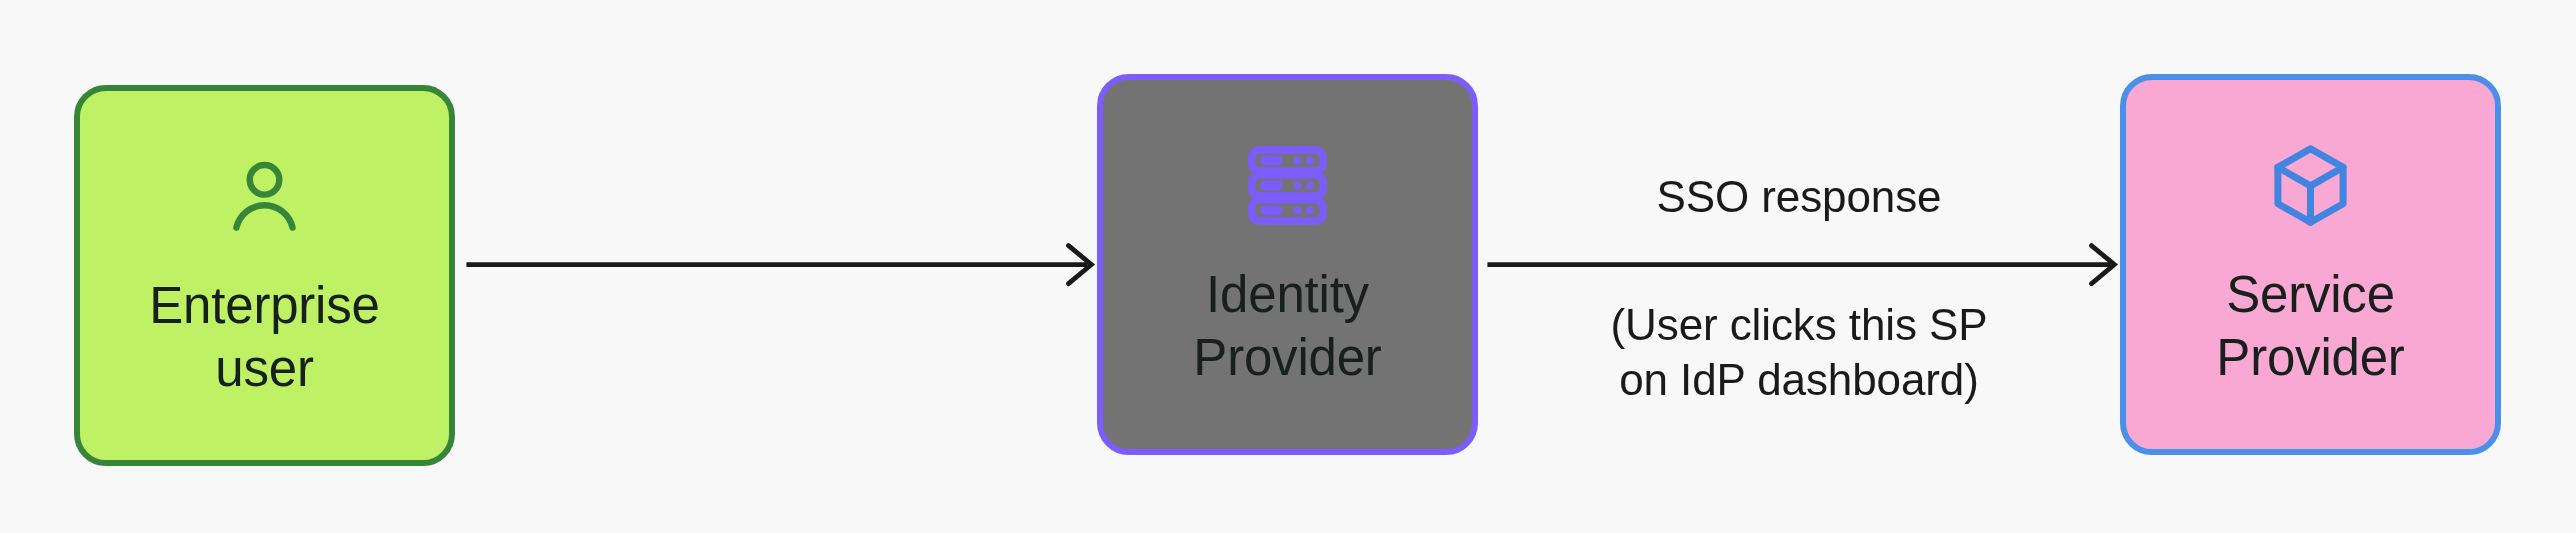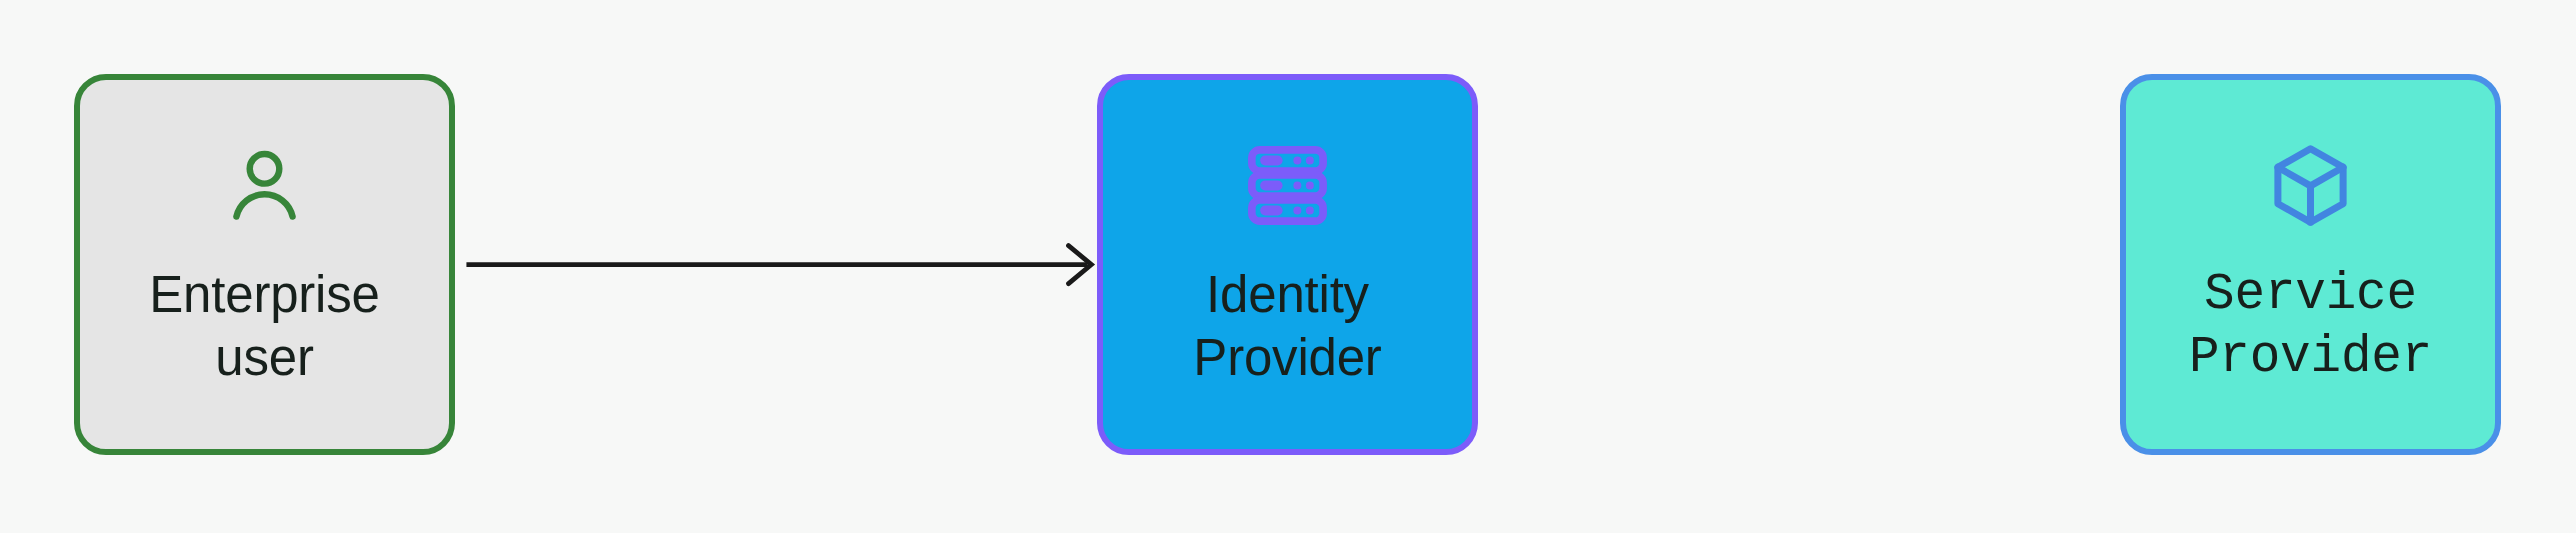--- a/index.html
+++ b/index.html
@@ -46,32 +46,32 @@
     color: #17201c;
     text-align: center;
     letter-spacing: -0.2px;
     white-space: pre-line;
     font-weight: 400;
   }
 
   #node-enterprise-user {
     left: 74px;
     border-color: #378539;
-    background: #e5e5e5;
+    background: #bef264;
+    margin-top: 11px;
   }
   #node-identity-provider {
     left: 1097px;
     border-color: #7c5cfa;
-    background: #0ea5e9;
+    background: #737373;
   }
   #node-service-provider {
     left: 2120px;
     border-color: #4a90e8;
-    background: #5eead4;
-    font-family: Liberation Mono, monospace;
+    background: #f9a8d4;
   }
 
   
   .edge {
     position: absolute;
     top: 0;
     height: 533px;
   }
   #edge-signin  { left: 455px;  width: 644px; }
   #edge-sso     { left: 1476px; width: 646px; }
@@ -136,20 +136,29 @@
         <circle cx="14.6" cy="12.0" r="1.05" fill="#7c5cfa" stroke="none"></circle>
         <circle cx="17.9" cy="12.0" r="1.05" fill="#7c5cfa" stroke="none"></circle>
         <circle cx="14.6" cy="18.6" r="1.05" fill="#7c5cfa" stroke="none"></circle>
         <circle cx="17.9" cy="18.6" r="1.05" fill="#7c5cfa" stroke="none"></circle>
       </svg>
     </span>
     <div class="node-label">Identity
 Provider</div>
   </div>
 
+  <div class="edge" id="edge-sso">
+    <div class="edge-label edge-label-above">SSO response</div>
+    <svg class="edge-arrow-svg" viewBox="0 0 678 560" preserveAspectRatio="none">
+      <line x1="12" y1="278" x2="666" y2="278" stroke="#1a1a1a" stroke-width="5" stroke-linecap="butt"></line>
+      <polyline points="646,258 670,278 646,298" fill="none" stroke="#1a1a1a" stroke-width="5" stroke-linecap="round" stroke-linejoin="miter"></polyline>
+    </svg>
+    <div class="edge-label edge-label-below">(User clicks this SP
+on IdP dashboard)</div>
+  </div>
 
   <div class="node" id="node-service-provider">
     <span class="node-icon">
       <svg width="91" height="91" viewBox="0 0 24 24" fill="none" stroke="#4285e0" stroke-width="1.85" stroke-linecap="round" stroke-linejoin="round">
         <path d="M12 2.3 20.6 7.2v9.6L12 21.7 3.4 16.8V7.2z"></path>
         <path d="M3.4 7.2 12 12.1l8.6-4.9"></path>
         <path d="M12 12.1v9.6"></path>
       </svg>
     </span>
     <div class="node-label">Service

